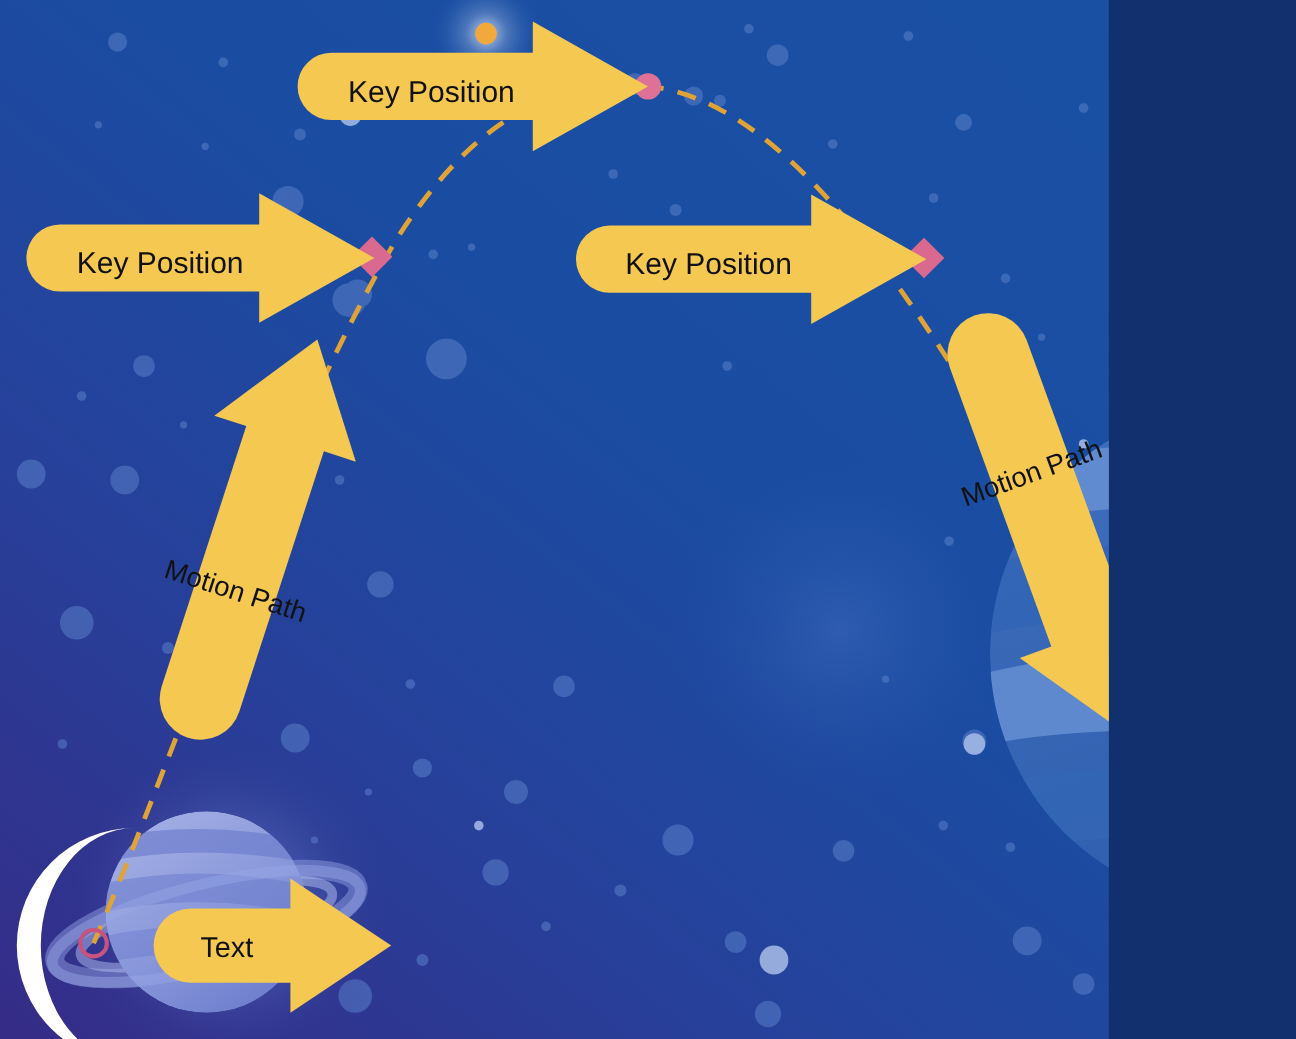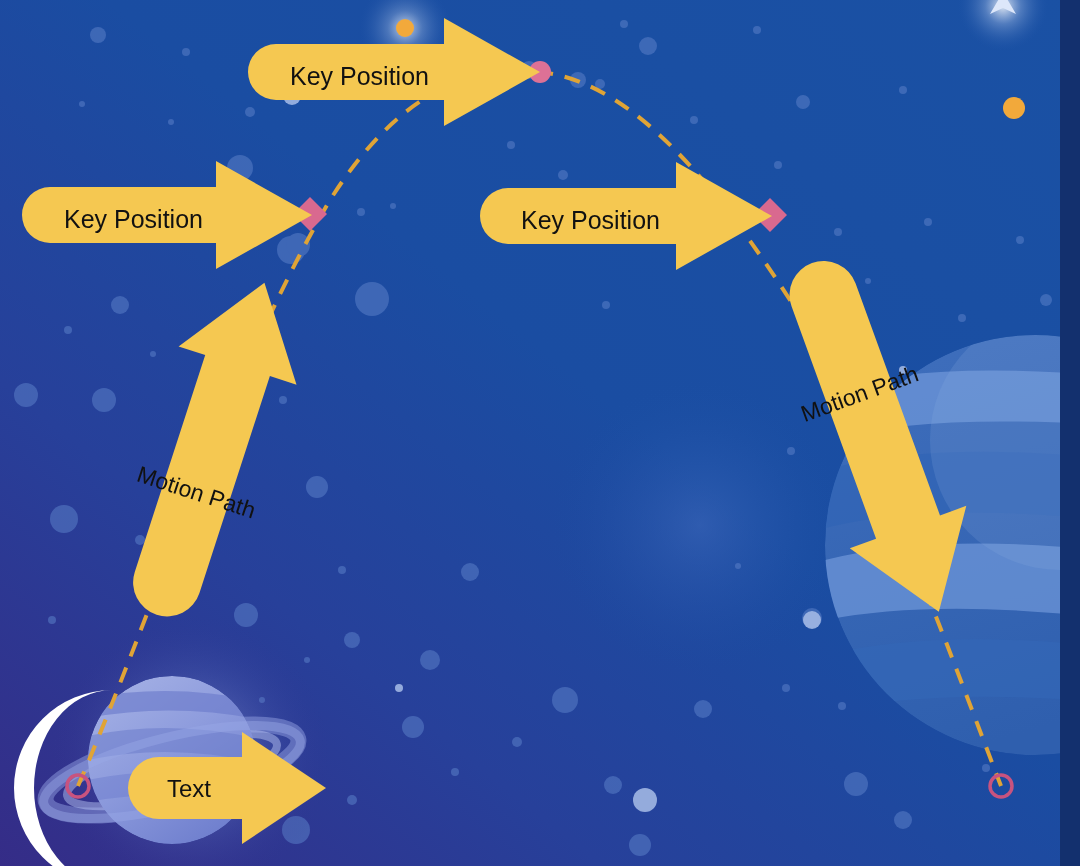--- a/index.html
+++ b/index.html
@@ -2,21 +2,21 @@
 <html><head>
 <meta charset="utf-8">
 <style>
   html, body {
     margin: 0;
     padding: 0;
     background: #13306e;
   }
   #stage {
     position: relative;
-    width: 1060px;
+    width: 924px;
     height: 866px;
     overflow: hidden;
     font-family: "Liberation Sans", sans-serif;
   }
   #stage svg.layer {
     position: absolute;
     left: 0;
     top: 0;
     width: 1080px;
     height: 866px;

